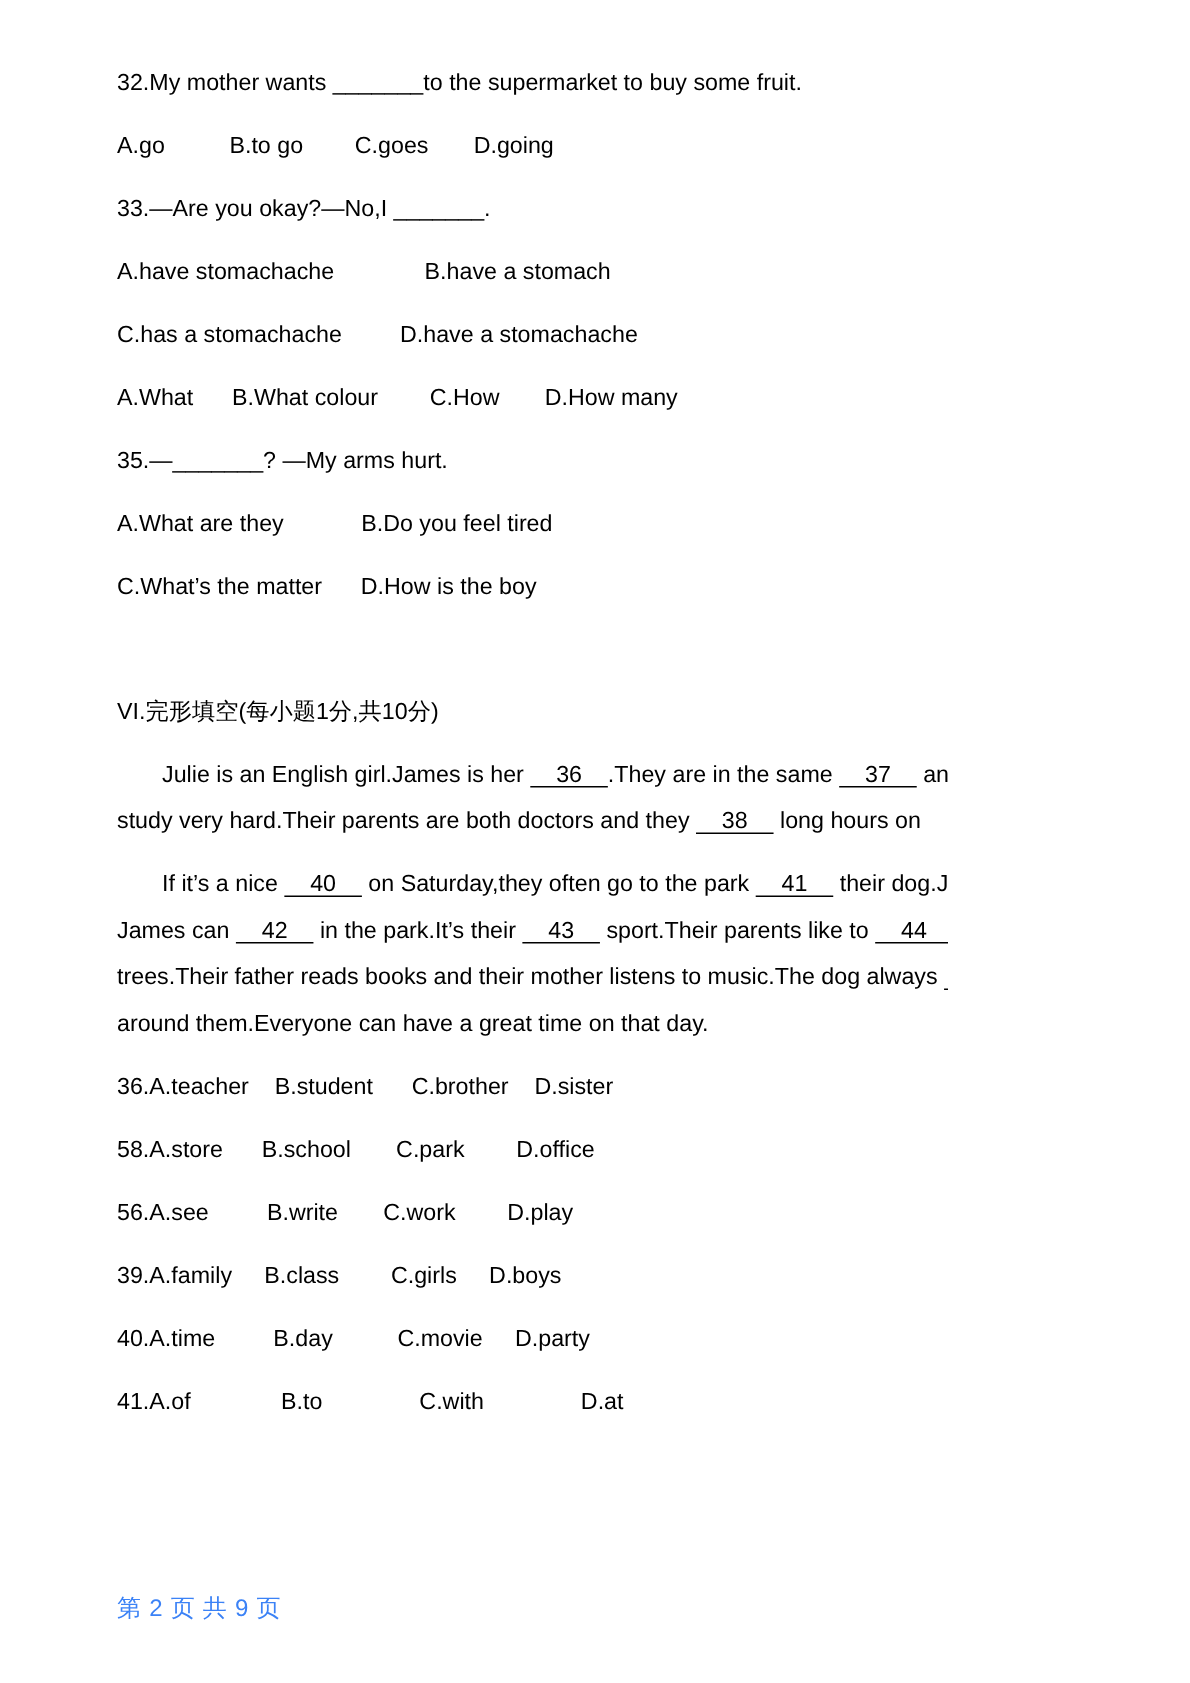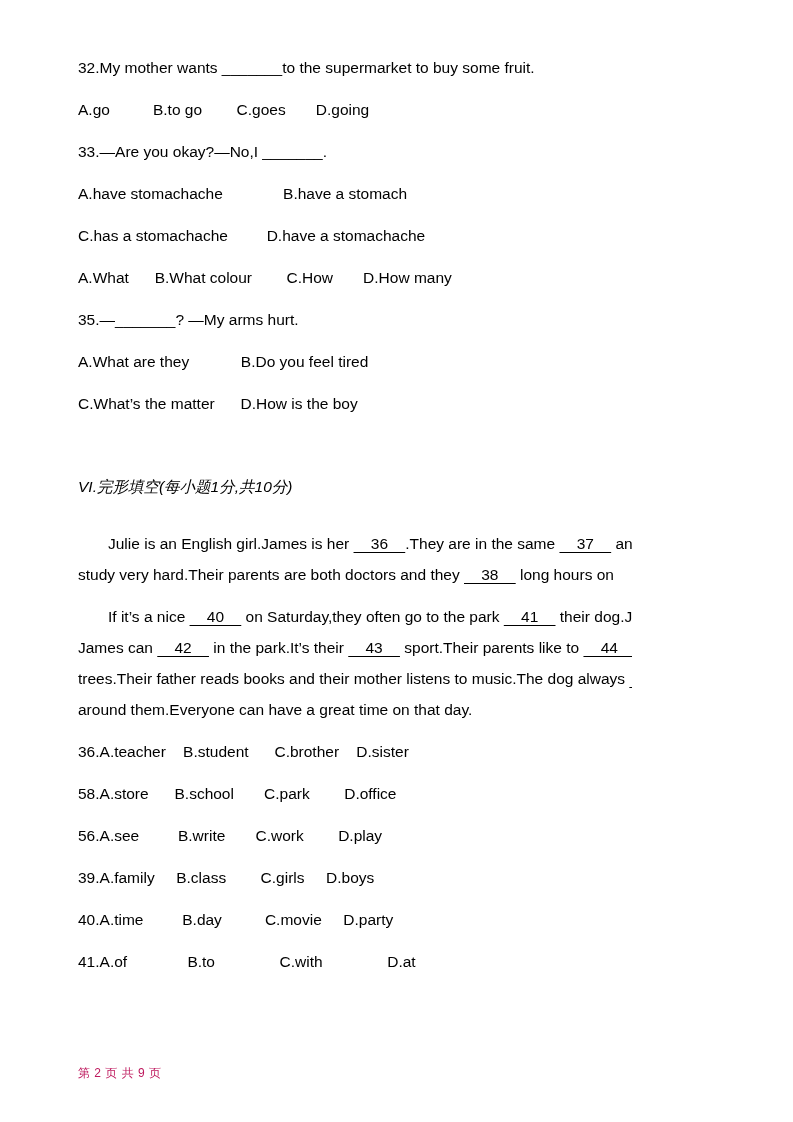--- a/index.html
+++ b/index.html
@@ -6,36 +6,35 @@
     margin: 0;
     padding: 0;
     background: #ffffff;
   }
   .page {
     position: relative;
     width: 632px;
     height: 1122px;
     box-sizing: border-box;
     background: #ffffff;
-    padding: 52px 78px 0 78px;
+    padding: 40px 78px 0 78px;
     font-family: "Liberation Sans", "DejaVu Sans", sans-serif;
     font-size: 15.5px;
     color: #000000;
     overflow: hidden;
   }
   .qline {
     line-height: 31px;
     margin: 0 0 11px 0;
     white-space: pre-wrap;
   }
   .heading {
     line-height: 31px;
-    margin: 52px 0 26px 0;
+    margin: 52px 0 11px 0;
     white-space: pre-wrap;
-    font-style: italic;
   }
   .para {
     margin: 0 0 11px 0;
   }
   .pline {
     line-height: 31px;
     margin: 0;
     white-space: pre;
   }
   .indent {
@@ -44,23 +43,23 @@
   .blank {
     text-decoration: underline;
     text-underline-offset: 3px;
     white-space: pre;
     text-align: center;
   }
   .footer {
     position: absolute;
     left: 78px;
     top: 1066px;
-    font-size: 12px;
+    font-size: 16px;
     line-height: 14px;
-    color: #be185d;
+    color: #3b82f6;
     letter-spacing: 0.5px;
     white-space: pre;
   }
 </style>
 </head>
 <body>
 
 <div class="page">
 
   <section>

